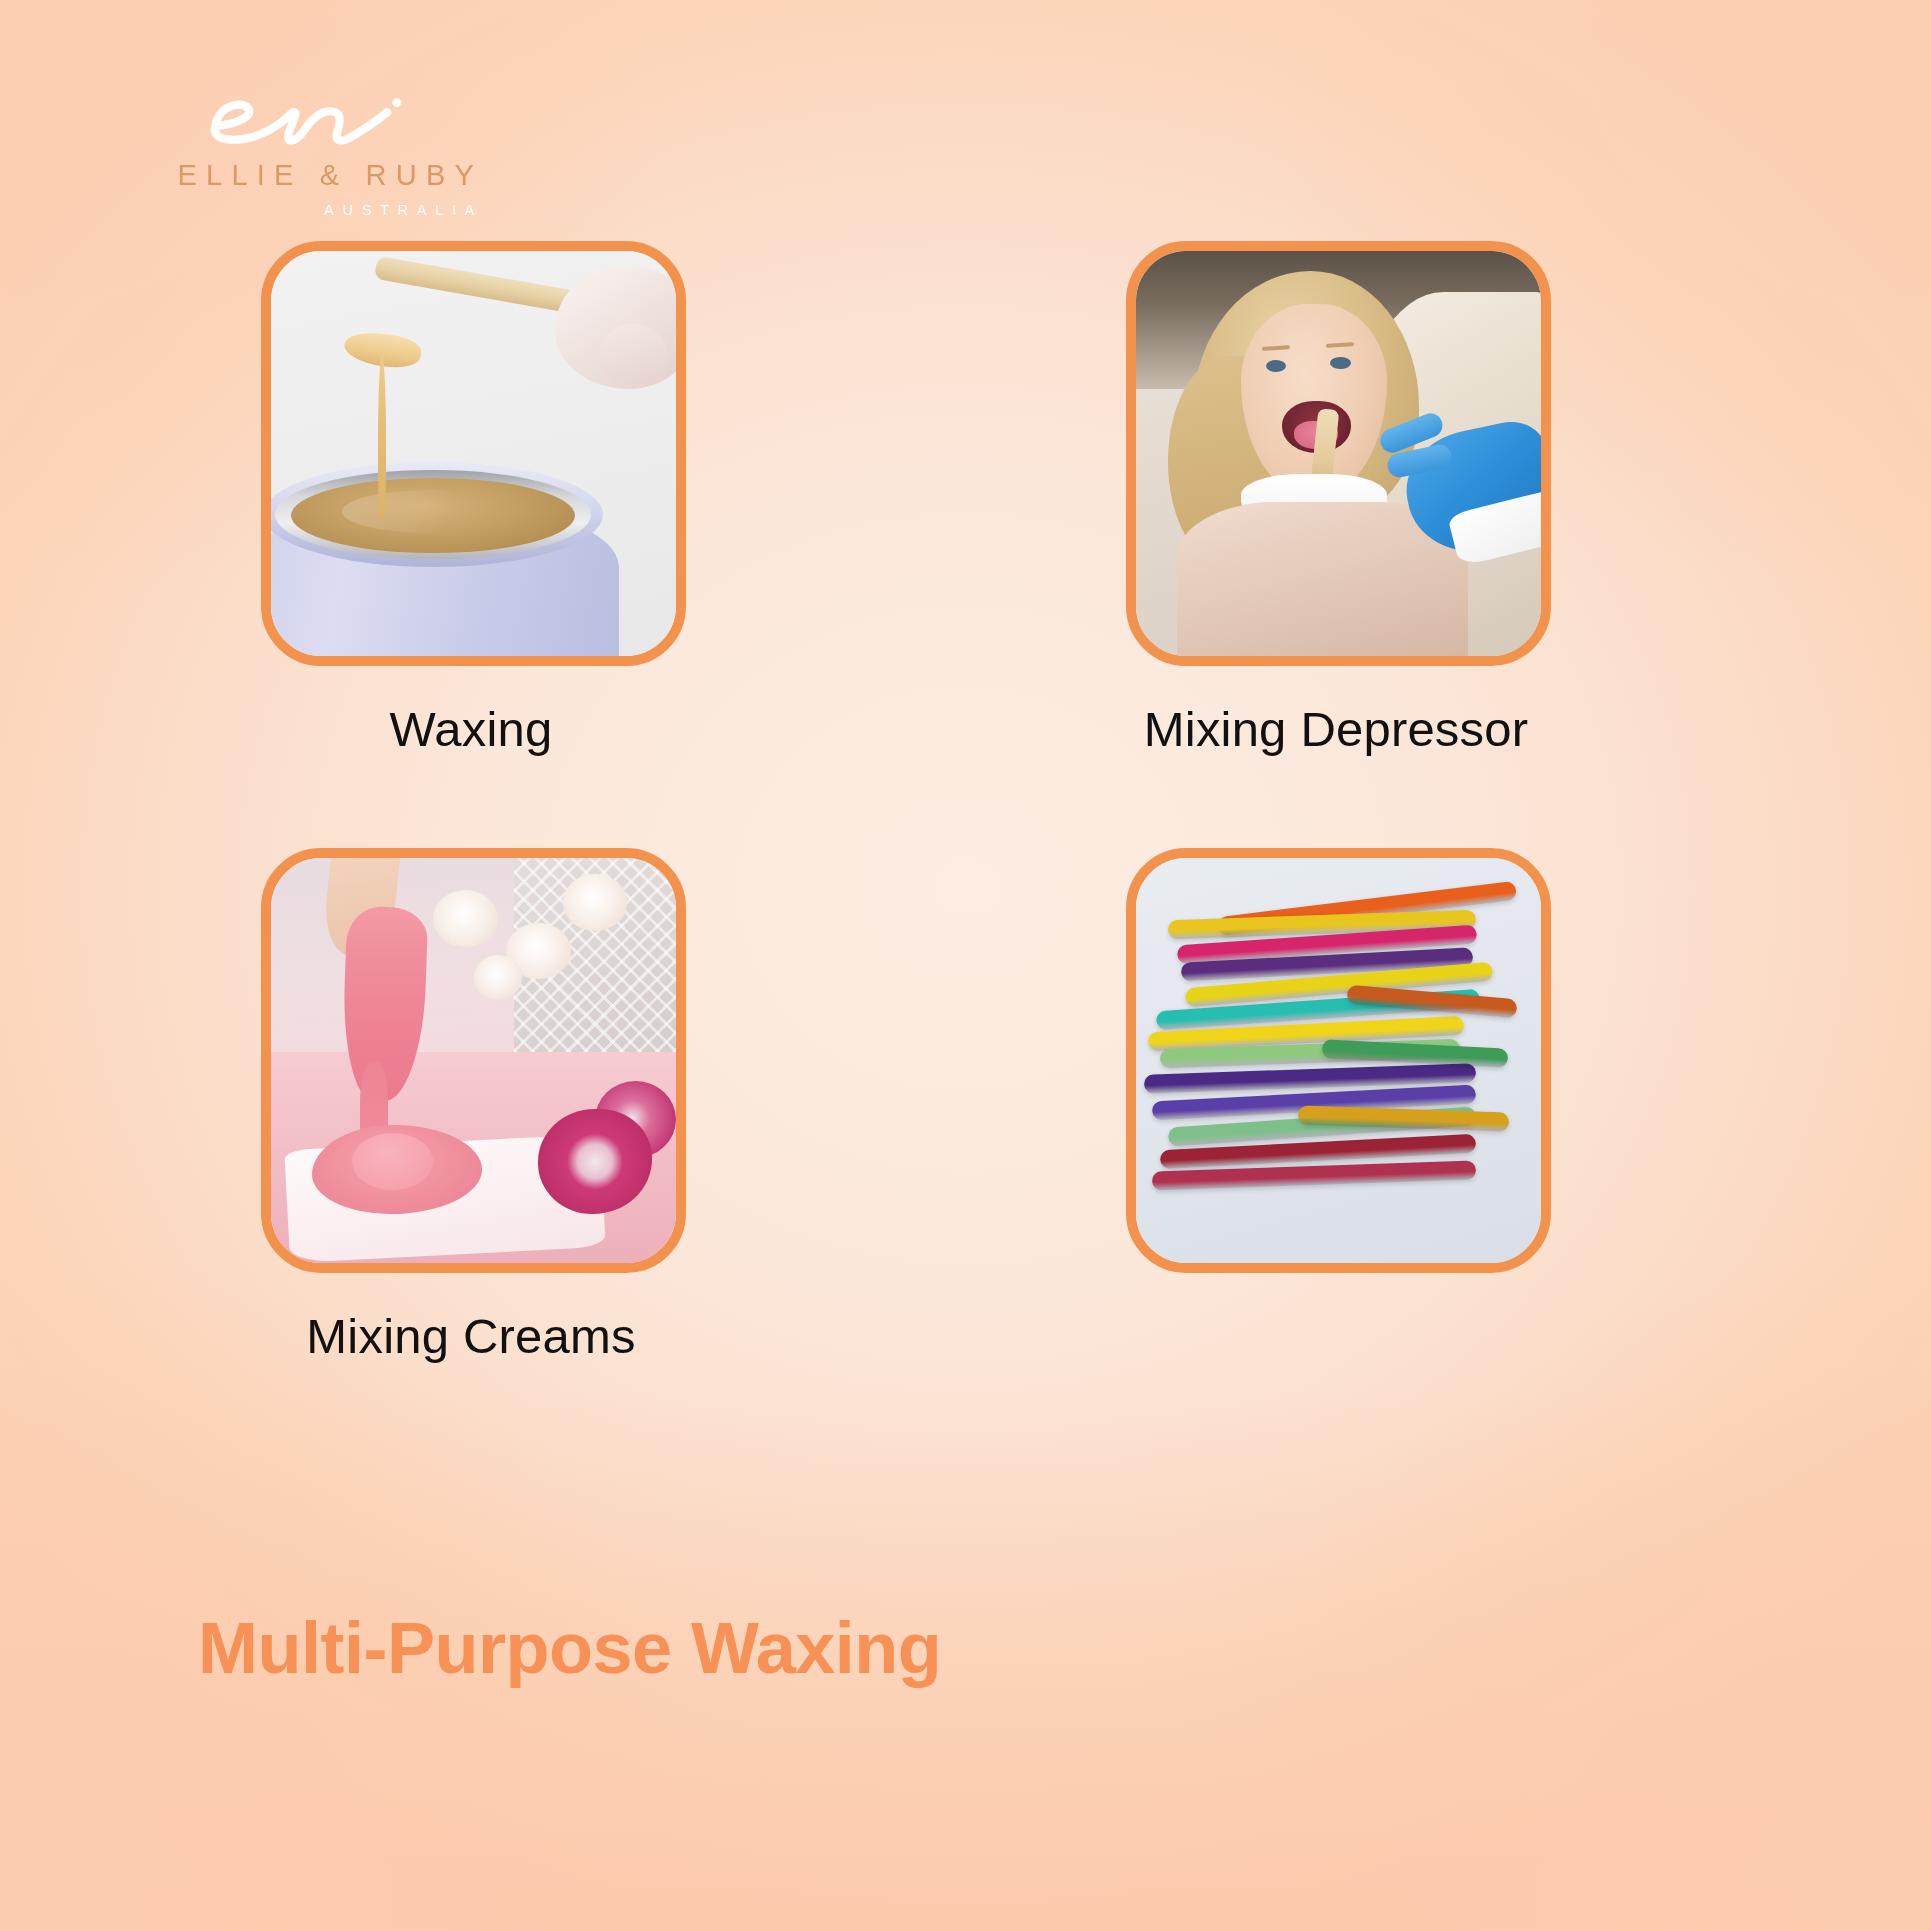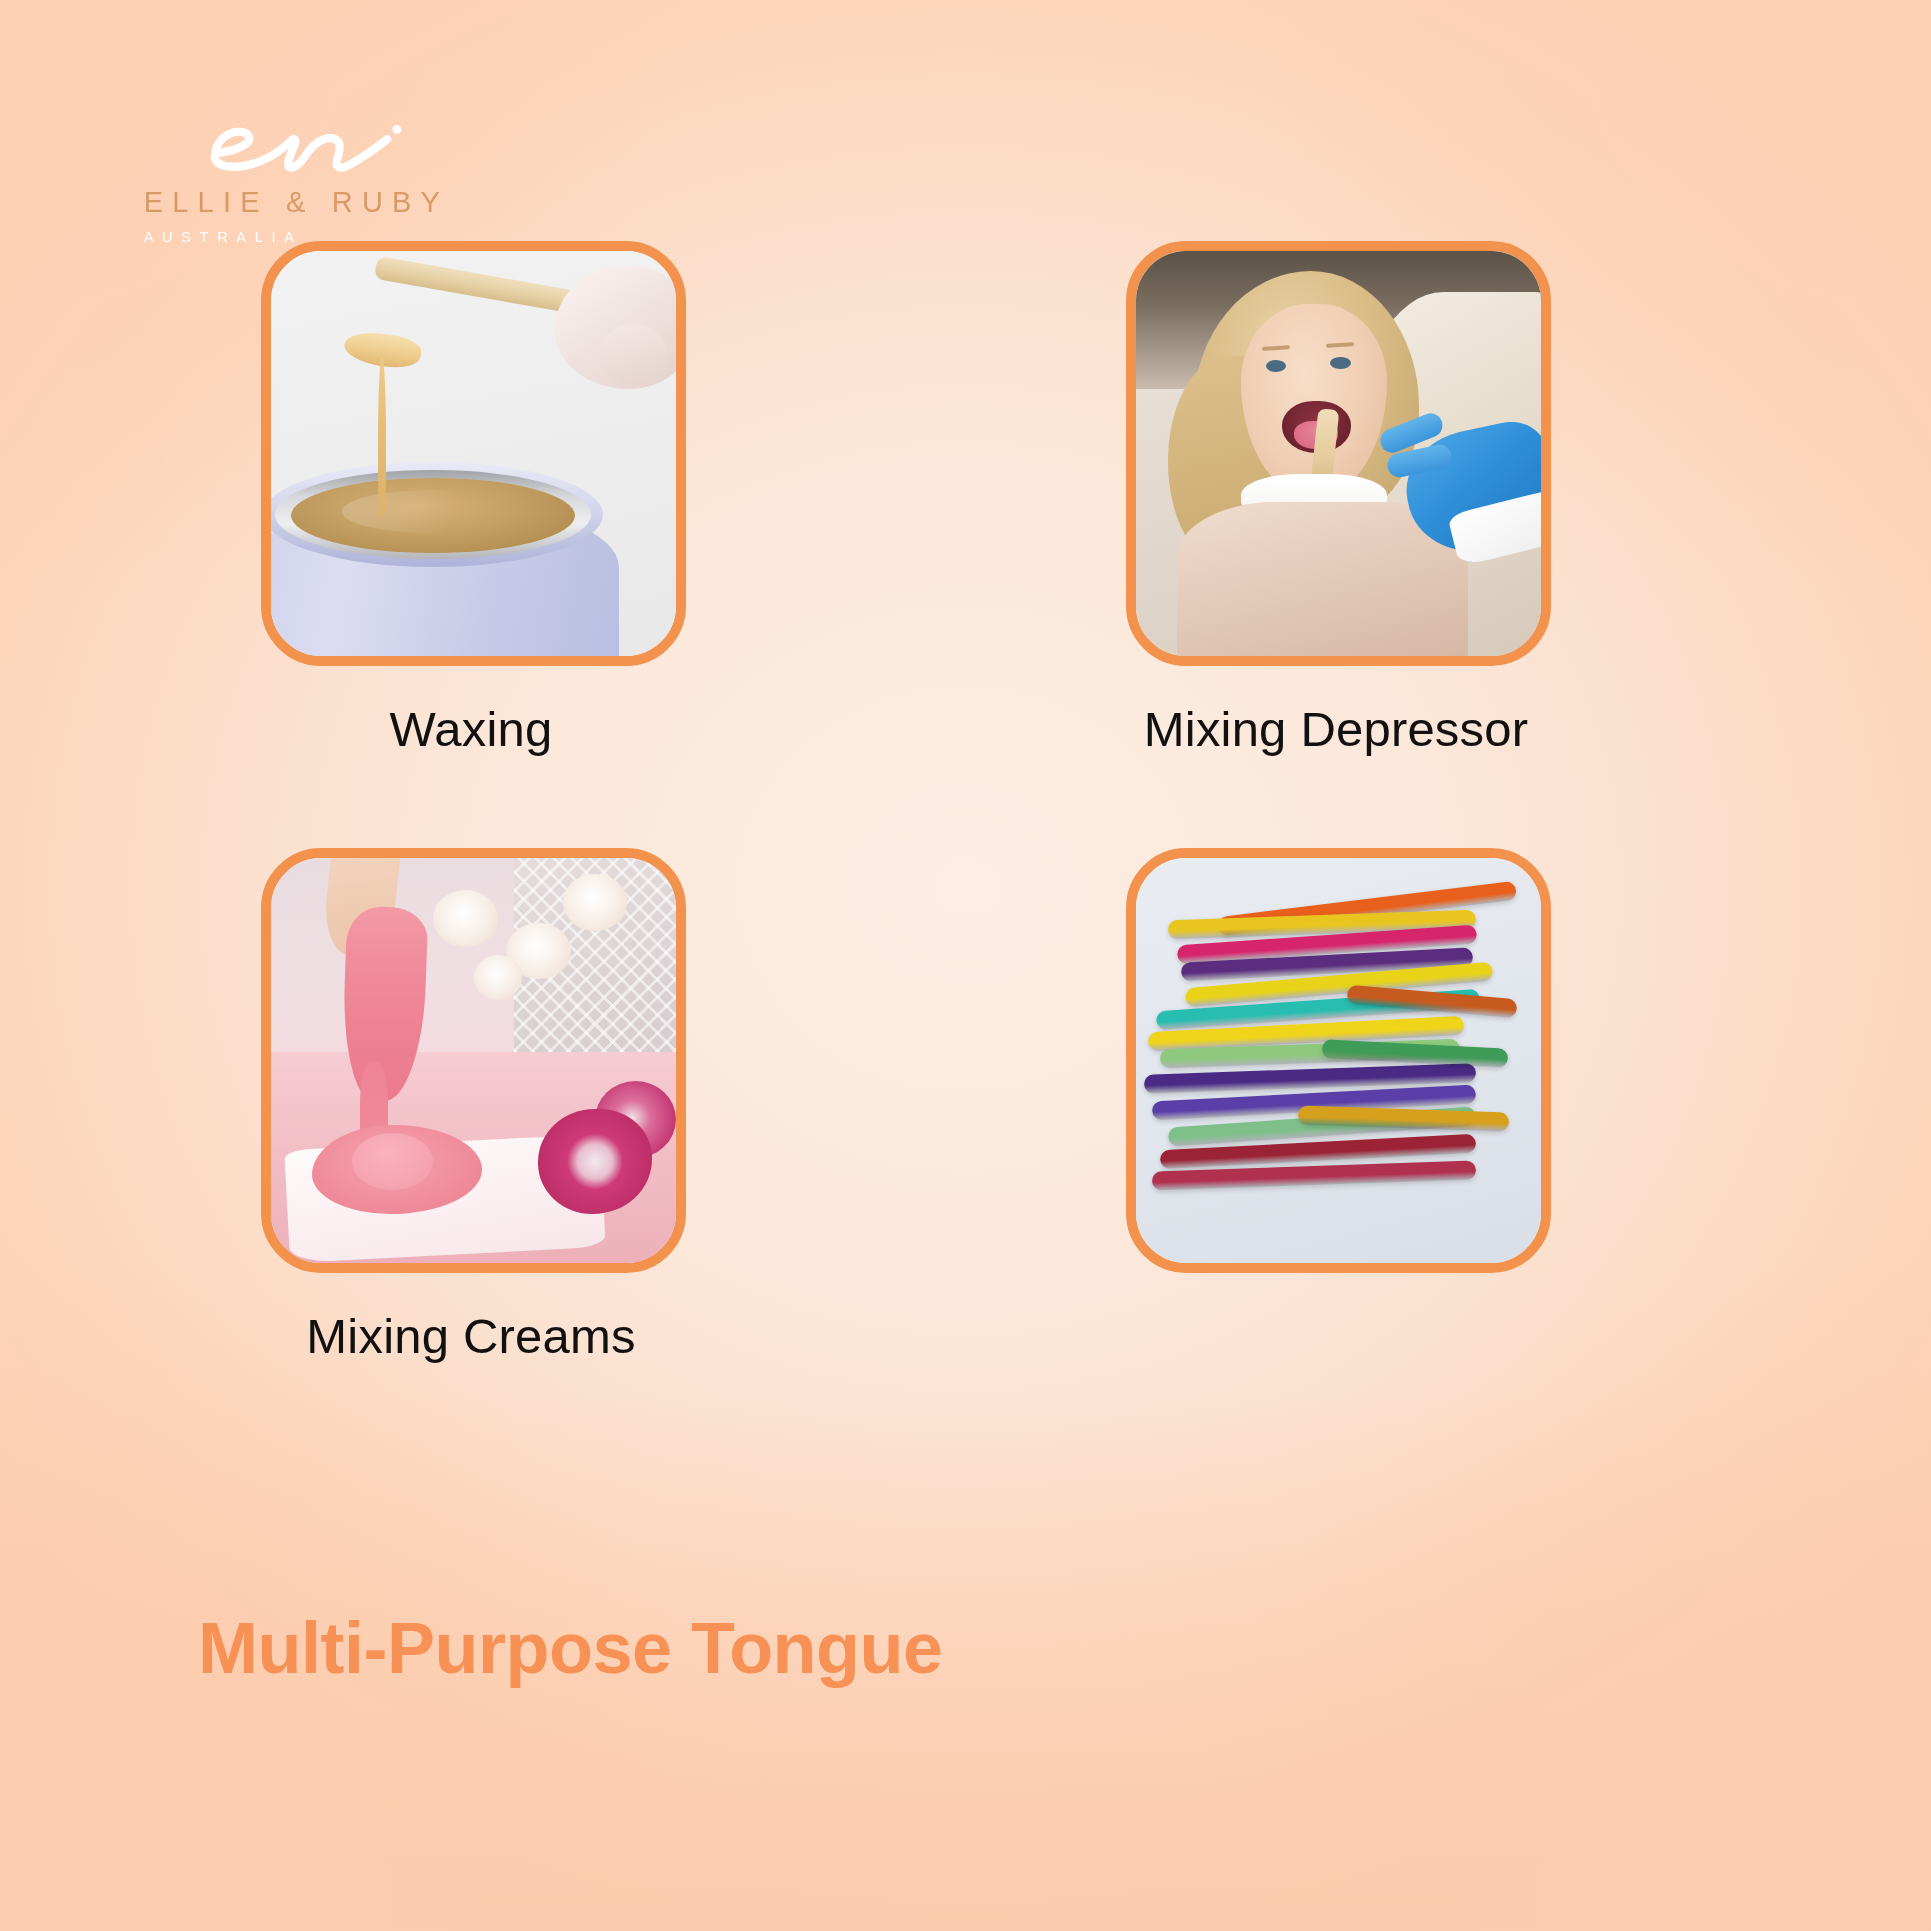--- a/index.html
+++ b/index.html
@@ -30,21 +30,21 @@
       radial-gradient(ellipse 46% 40% at 2% 2%,   rgba(253,208,180,.95) 0%, rgba(253,208,180,0) 72%),
       radial-gradient(ellipse 46% 40% at 98% 2%,  rgba(253,208,180,.95) 0%, rgba(253,208,180,0) 72%),
       radial-gradient(ellipse 50% 46% at 2% 99%,  rgba(252,204,174,.98) 0%, rgba(252,204,174,0) 74%),
       radial-gradient(ellipse 50% 46% at 98% 99%, rgba(252,204,174,.98) 0%, rgba(252,204,174,0) 74%),
       linear-gradient(180deg, rgba(253,206,178,0) 72%, rgba(252,201,170,.75) 100%);
   }
 
   .page { position:absolute; inset:0; }
 
   
-  .logo { position:absolute; left:135px; top:110px; width:348px; text-align:left; }
+  .logo { position:absolute; left:135px; top:83px; width:348px; text-align:right; }
   .logo-mark { height:70px; display:block; }
   .logo-mark svg { display:block; margin:0 auto; }
   .logo-name {
     font-size:29px; letter-spacing:9.2px; color:#D99A66;
     font-weight:400; margin-top:5.8px; white-space:nowrap;
     text-indent:8.7px;
   }
   .logo-sub {
     font-size:14.5px; letter-spacing:8.7px; color:#FFFFFF;
     font-weight:400; margin-top:10.6px; white-space:nowrap;
@@ -435,16 +435,16 @@
               <div class="stick" style="left: 46%; top: 46%; width: 46%; transform: rotate(3deg); background: linear-gradient(rgb(62, 155, 88) 0%, rgb(62, 155, 88) 58%, rgba(0, 0, 0, 0.22) 100%);"></div>
               <div class="stick" style="left: 52%; top: 33%; width: 42%; transform: rotate(5deg); background: linear-gradient(rgb(199, 90, 30) 0%, rgb(199, 90, 30) 58%, rgba(0, 0, 0, 0.22) 100%);"></div>
               <div class="stick" style="left: 40%; top: 62%; width: 52%; transform: rotate(2deg); background: linear-gradient(rgb(214, 160, 28) 0%, rgb(214, 160, 28) 58%, rgba(0, 0, 0, 0.22) 100%);"></div>
             </div>
         </div>
       </div>
     </div>
 
   </div>
 
-  <div class="headline">Multi-Purpose Tongue</div>
+  <div class="headline">Multi-Purpose Waxing</div>
 
 </div>
 
 
 </body></html>

